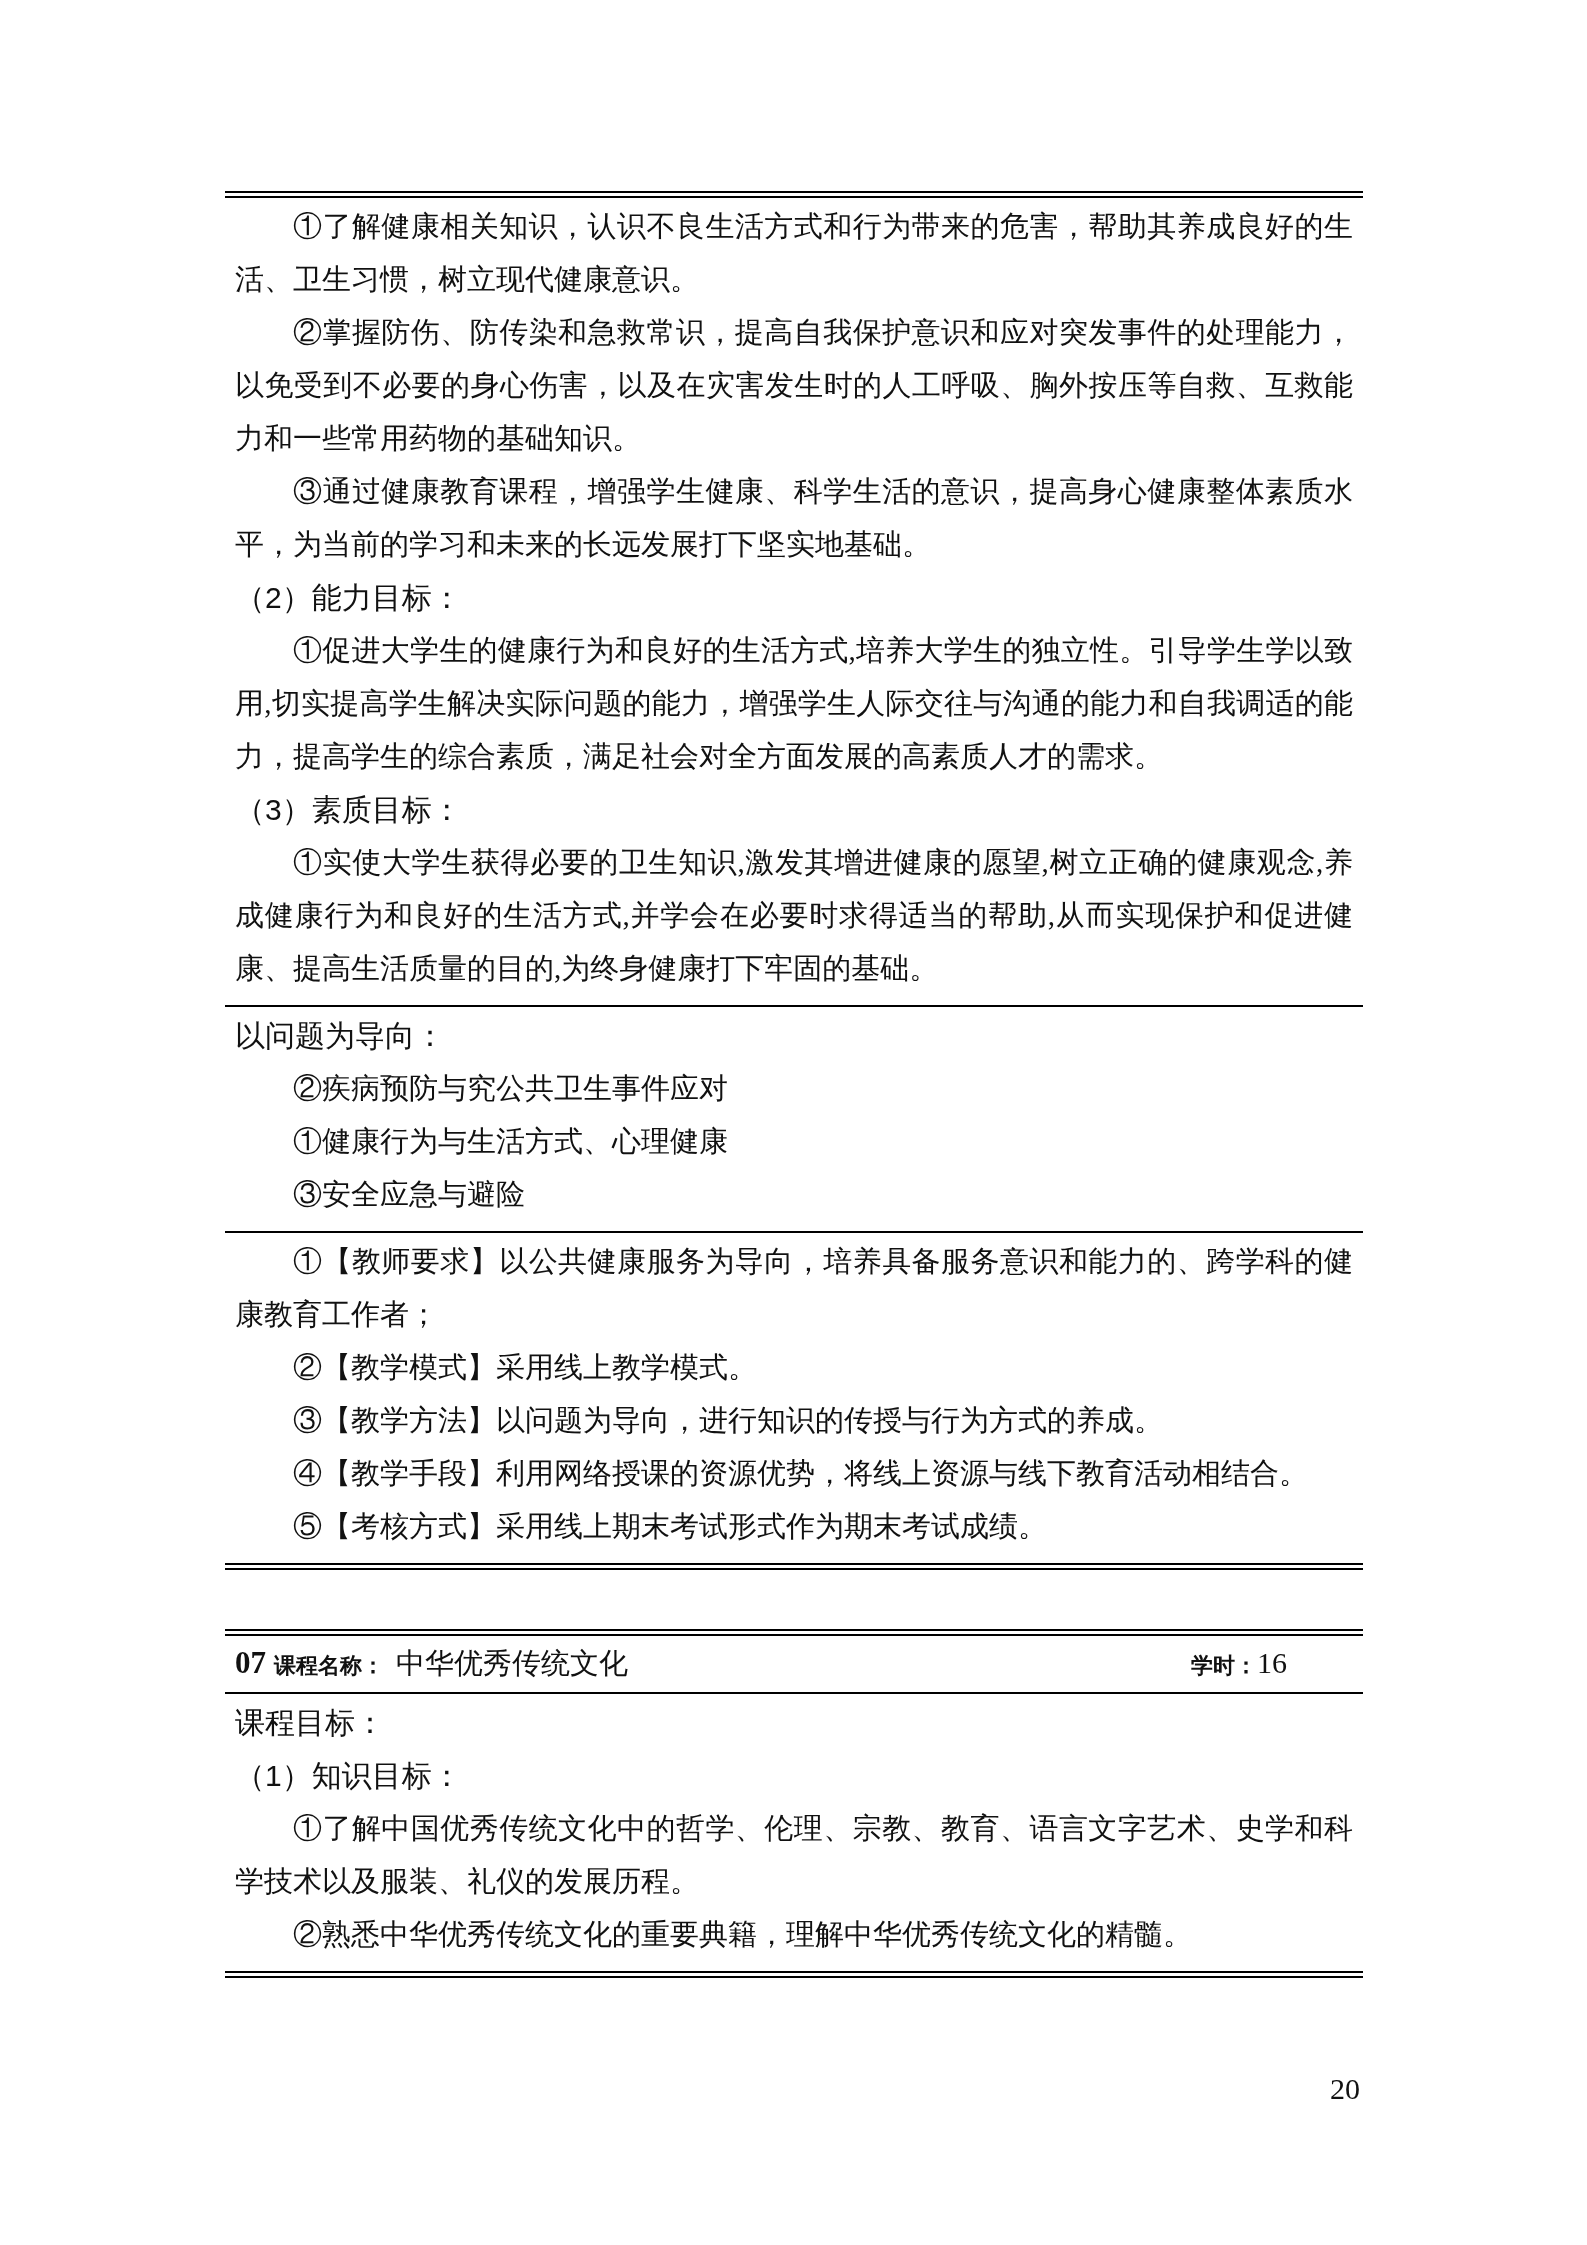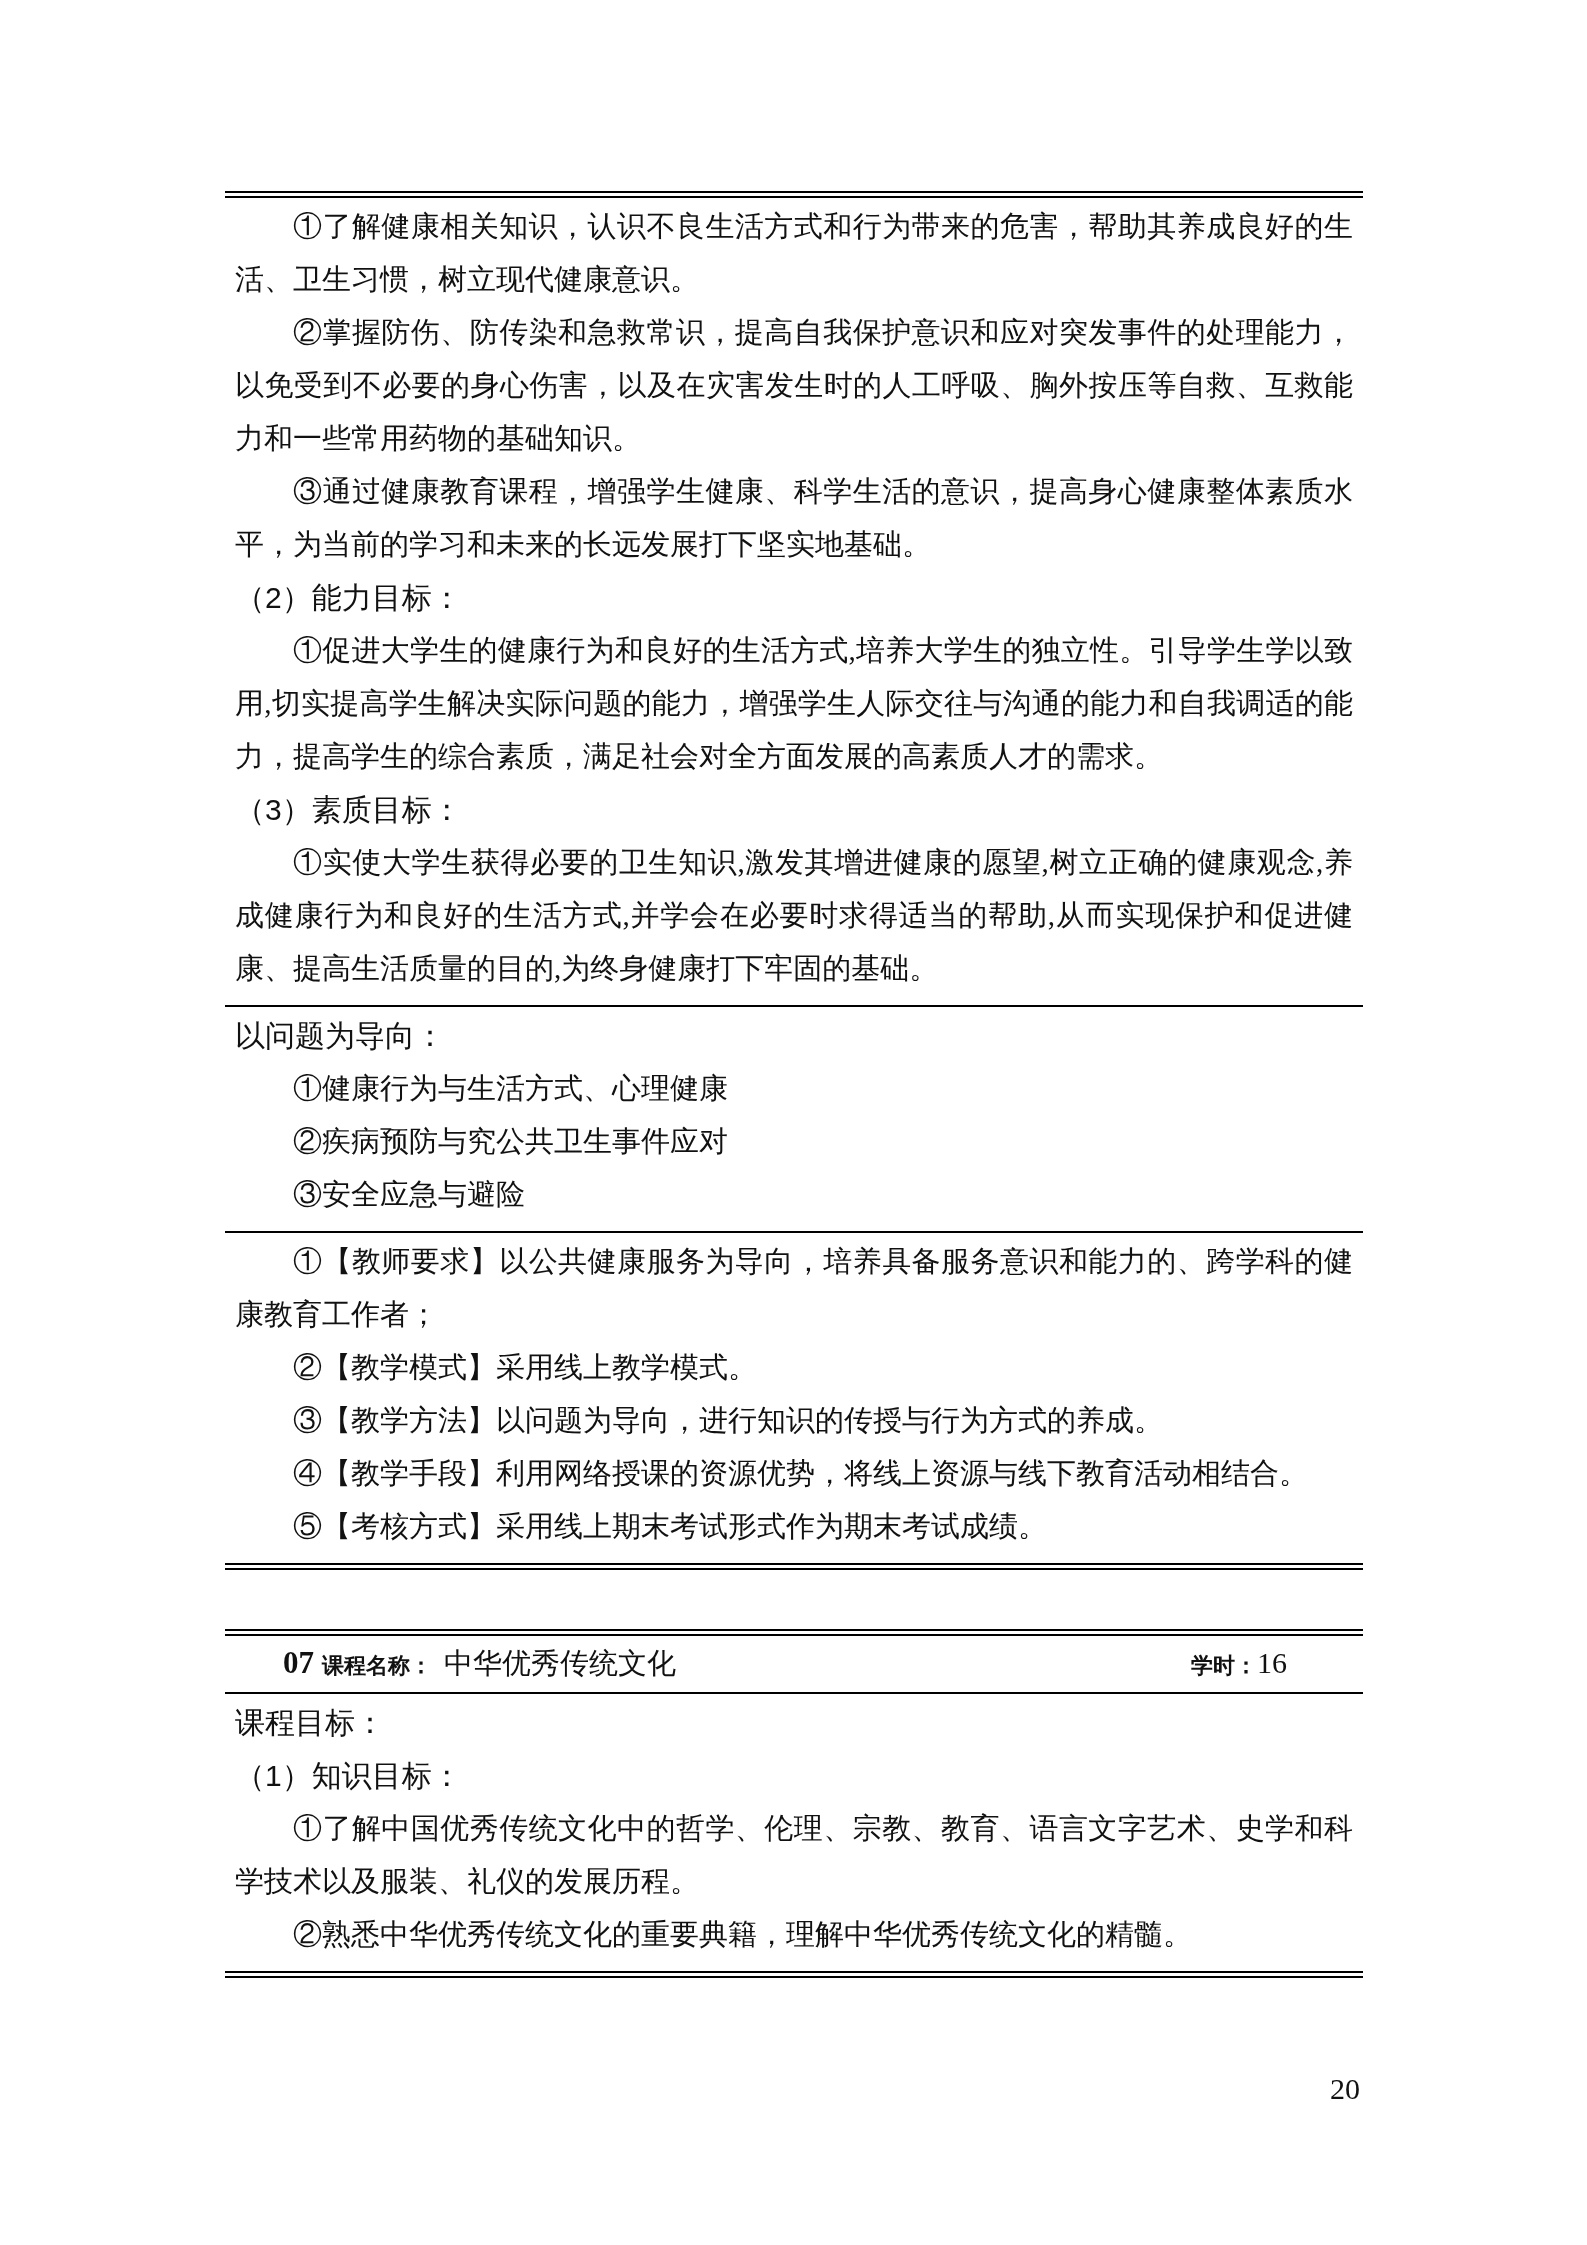--- a/index.html
+++ b/index.html
@@ -57,21 +57,20 @@
     font-family: "Liberation Sans", "DejaVu Sans", sans-serif;
     font-weight: bold;
     font-size: 22px;
     margin-top: 24px;
   }
   .hdr-num {
     font-family: "Liberation Serif", "DejaVu Serif", serif;
     font-weight: bold;
     font-size: 31px;
     margin-right: 8px;
-    margin-left: 48px;
   }
   .hdr-name { margin-left: 12px; }
   .hdr-value {
     font-family: "Liberation Serif", "DejaVu Serif", serif;
     font-size: 30px;
     margin-left: 0;
   }
   .table-gap { height: 59px; }
   #page-number {
     position: absolute;
@@ -97,22 +96,22 @@
         <p class="p-head">（2）能力目标：</p>
         <p class="p-body">①促进大学生的健康行为和良好的生活方式,培养大学生的独立性。引导学生学以致用,切实提高学生解决实际问题的能力，增强学生人际交往与沟通的能力和自我调适的能力，提高学生的综合素质，满足社会对全方面发展的高素质人才的需求。</p>
         <p class="p-head">（3）素质目标：</p>
         <p class="p-body">①实使大学生获得必要的卫生知识,激发其增进健康的愿望,树立正确的健康观念,养成健康行为和良好的生活方式,并学会在必要时求得适当的帮助,从而实现保护和促进健康、提高生活质量的目的,为终身健康打下牢固的基础。</p>
       </div>
 
       <div class="rule-single"></div>
 
       <div class="cell">
         <p class="p-head">以问题为导向：</p>
+        <p class="p-item">②疾病预防与究公共卫生事件应对</p>
         <p class="p-item">①健康行为与生活方式、心理健康</p>
-        <p class="p-item">②疾病预防与究公共卫生事件应对</p>
         <p class="p-item">③安全应急与避险</p>
       </div>
 
       <div class="rule-single"></div>
 
       <div class="cell">
         <p class="p-body">①【教师要求】以公共健康服务为导向，培养具备服务意识和能力的、跨学科的健康教育工作者；</p>
         <p class="p-item">②【教学模式】采用线上教学模式。</p>
         <p class="p-item">③【教学方法】以问题为导向，进行知识的传授与行为方式的养成。</p>
         <p class="p-item">④【教学手段】利用网络授课的资源优势，将线上资源与线下教育活动相结合。</p>

